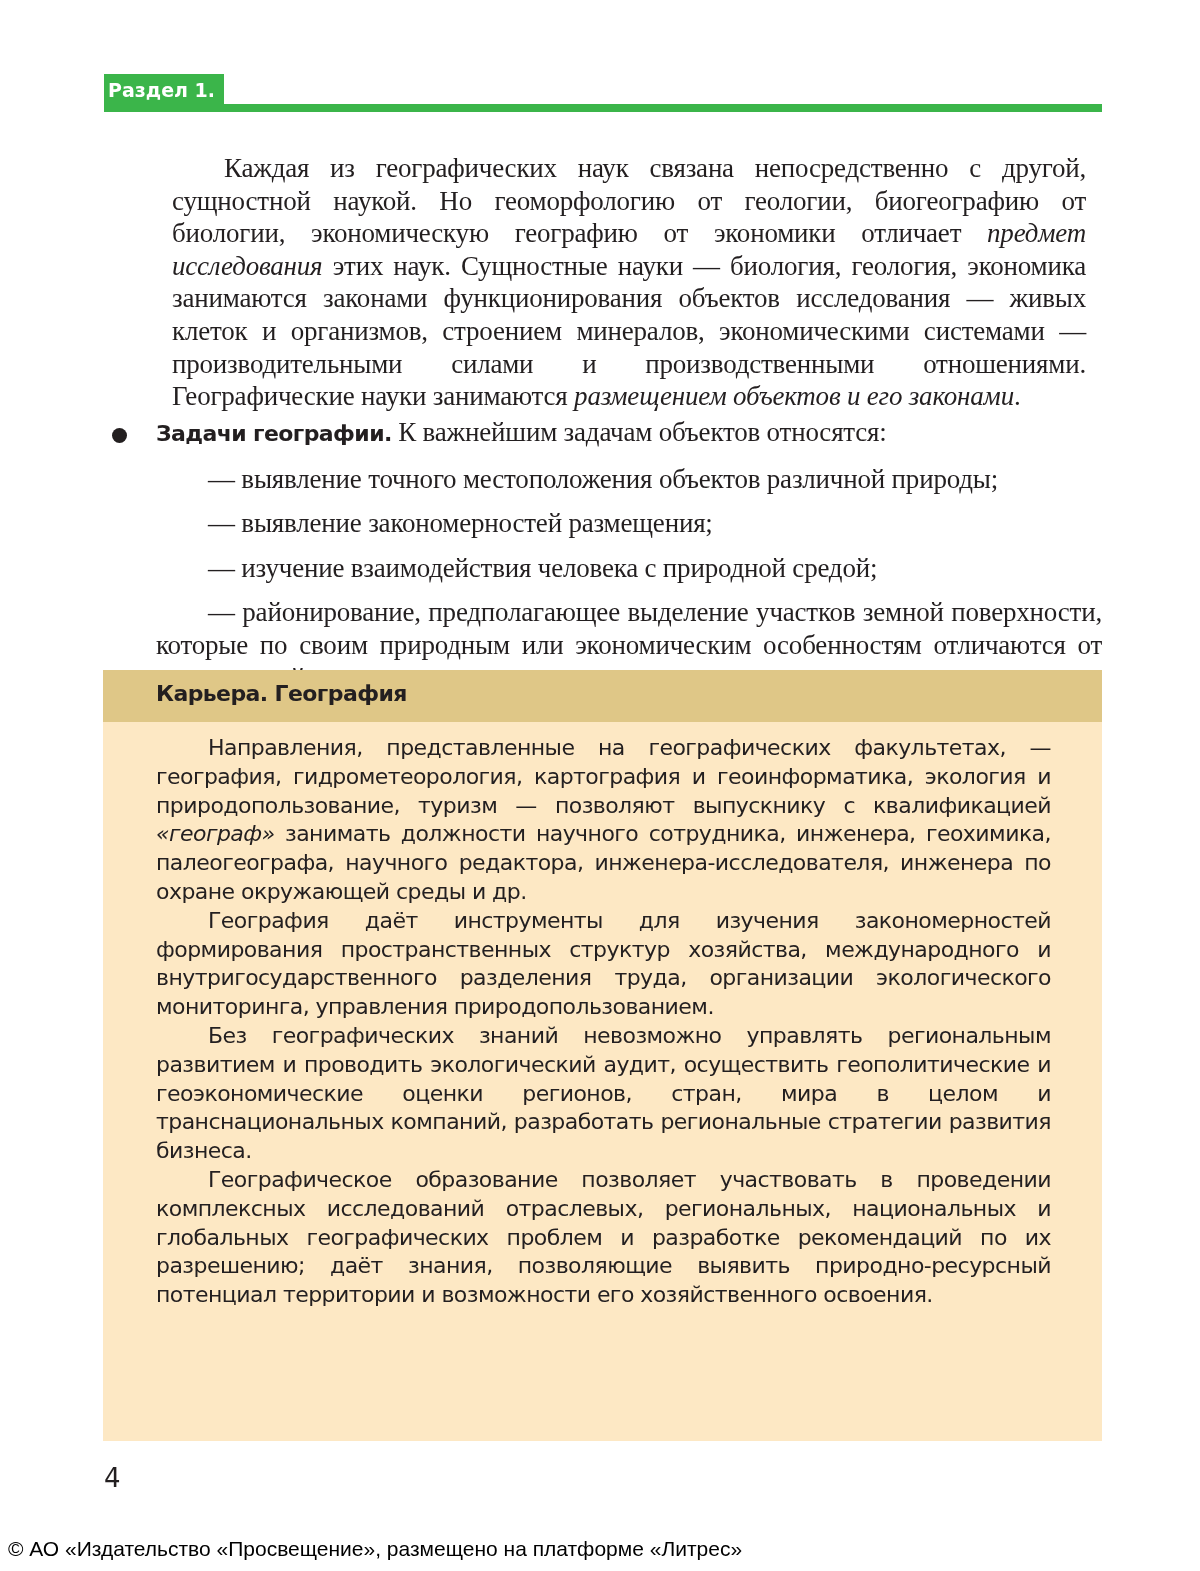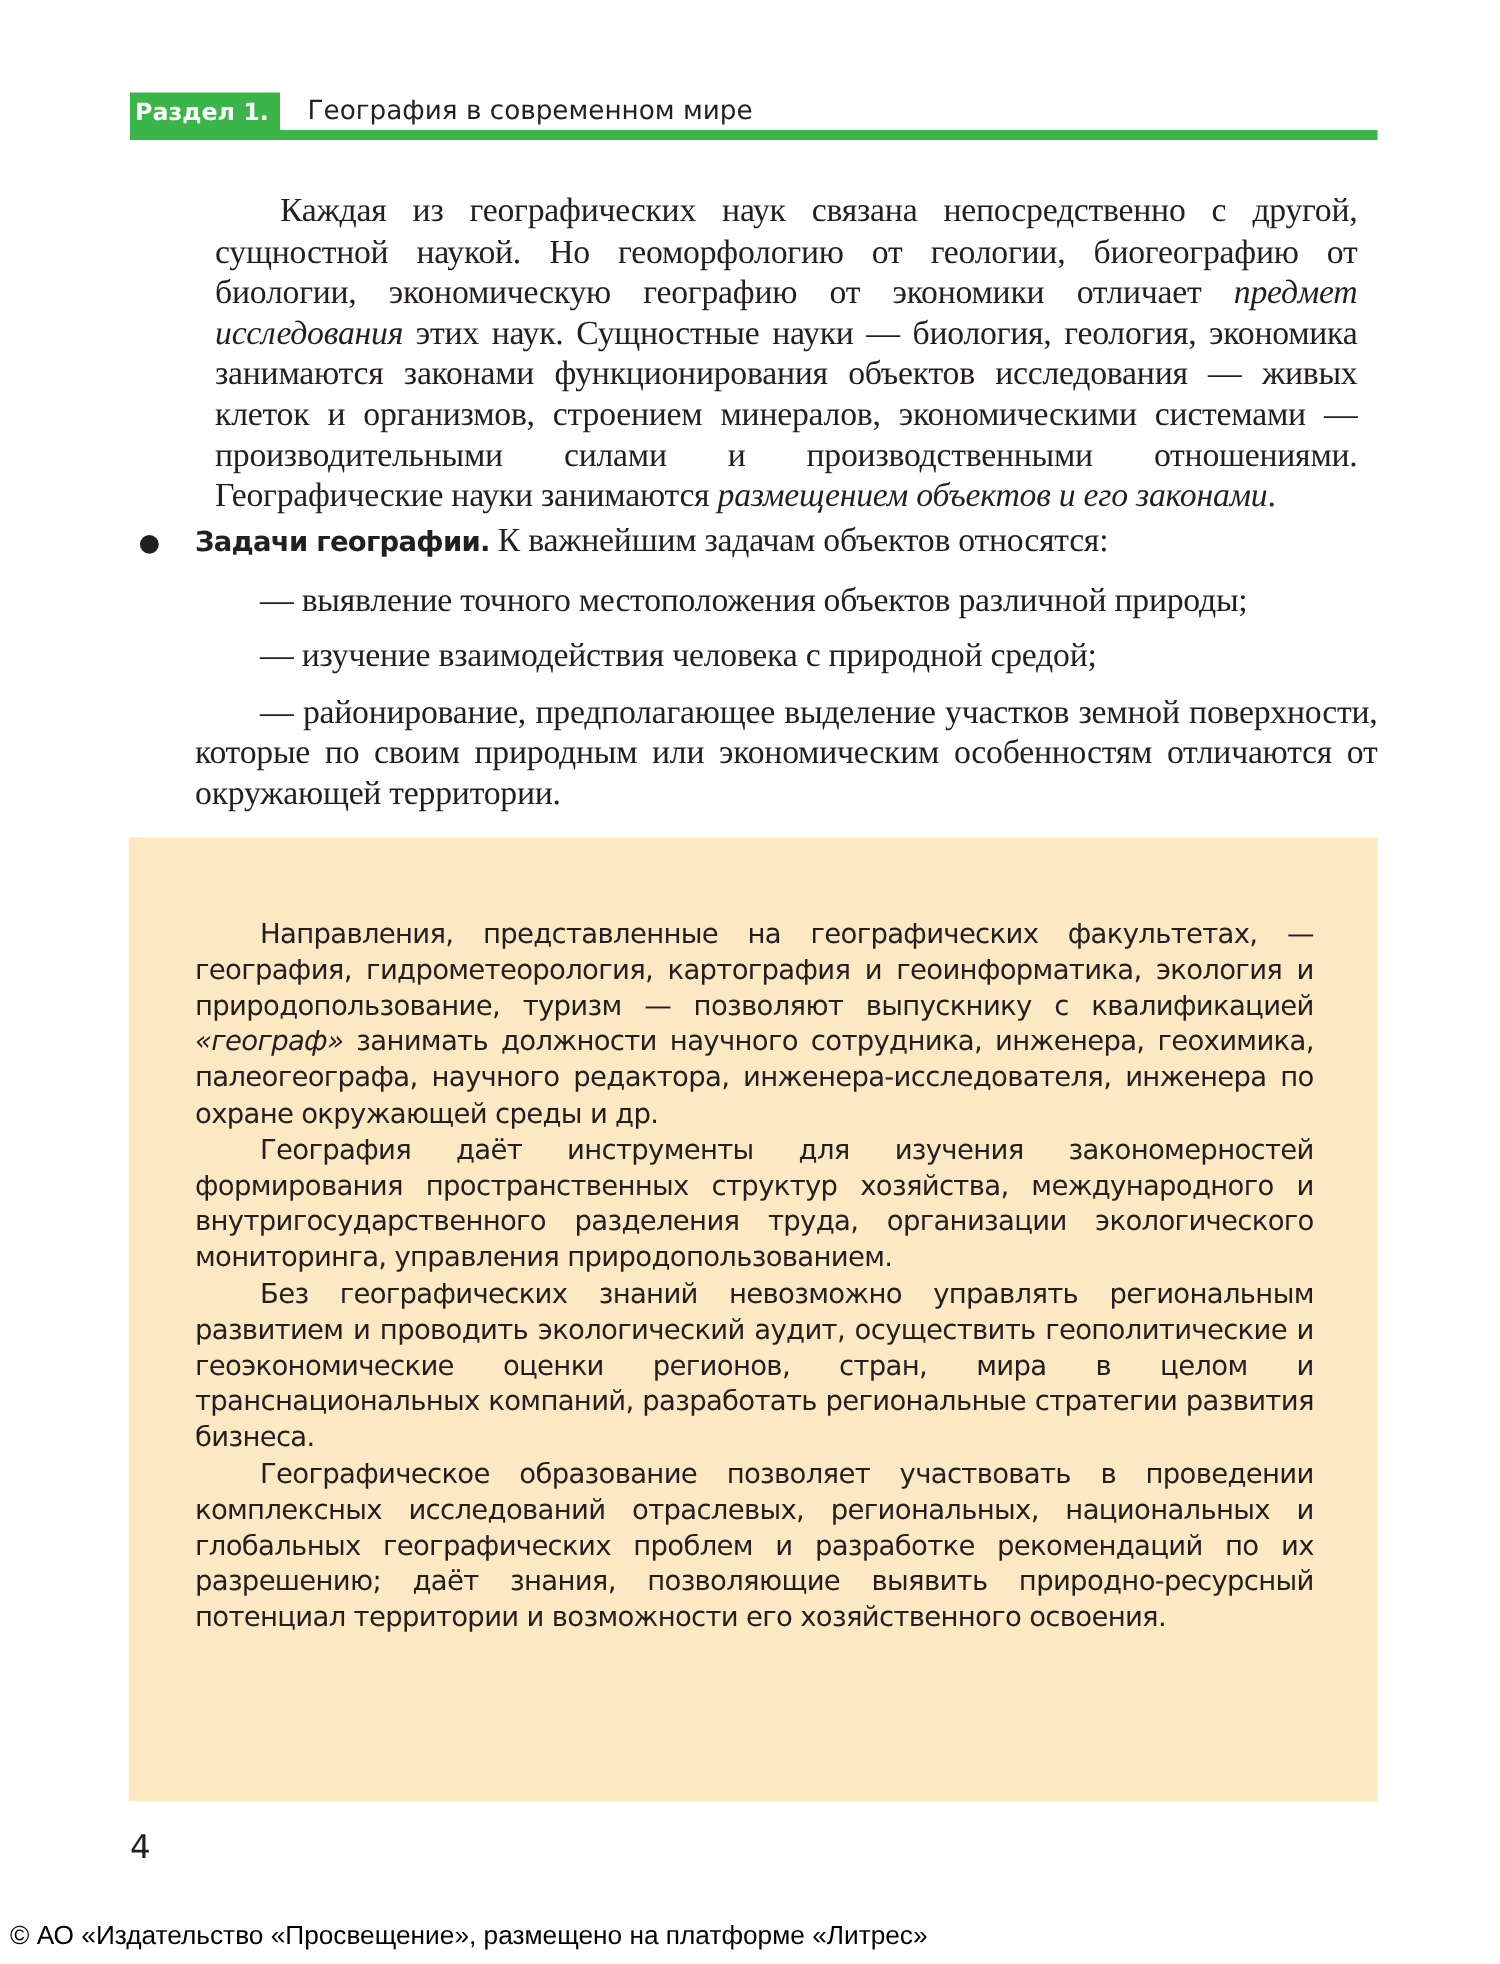--- a/index.html
+++ b/index.html
@@ -41,37 +41,40 @@
     .page-num { position: absolute; left: 104px; top: 1463px; font-family: "DejaVu Sans", sans-serif; font-size: 26px; color: #231f20; }
     .copyright { position: absolute; left: 8px; top: 1537px; font-family: "Liberation Sans", sans-serif; font-size: 21px; color: #000000; }
   </style>
 </head>
 <body>
 
 <div class="page">
 
   <div class="hdr">
     <div class="hdr-label">Раздел 1.</div>
-    <div class="hdr-title">География в современном мире</div>
     <div class="hdr-rule"></div>
   </div>
 
   <div class="para1 serif">
     <p><span>Каждая из географических наук связана непосредственно с другой, сущностной наукой. Но геоморфологию от геологии, биогеографию от биологии, экономическую географию от экономики отличает </span><em>предмет исследования</em><span> этих наук. Сущностные науки — биология, геология, экономика занимаются законами функционирования объектов исследования — живых клеток и организмов, строением минералов, экономическими системами — производительными силами и производственными отношениями. Географические науки занимаются </span><em>размещением объектов и его законами</em><span>.</span></p>
   </div>
 
   <div class="tasks serif">
     <span class="bullet"></span>
     <p class="tasks-intro"><b>Задачи географии.</b><span> К важнейшим задачам объектов относятся:</span></p>
     <p class="task">— выявление точного местоположения объектов различной природы;</p>
+    <p class="task">— выявление закономерностей размещения;</p>
     <p class="task">— изучение взаимодействия человека с природной средой;</p>
     <p class="task">— районирование, предполагающее выделение участков земной поверхности, которые по своим природным или экономическим особенностям отличаются от окружающей территории.</p>
   </div>
 
   <div class="box">
+    <div class="box-head">
+      <div class="box-title">Карьера. География</div>
+    </div>
     <div class="box-body">
       <p><span>Направления, представленные на географических факультетах, — география, гидрометеорология, картография и геоинформатика, экология и природопользование, туризм — позволяют выпускнику с квалификацией </span><em>«географ»</em><span> занимать должности научного сотрудника, инженера, геохимика, палеогеографа, научного редактора, инженера-исследователя, инженера по охране окружающей среды и др.</span></p>
       <p>География даёт инструменты для изучения закономерностей формирования пространственных структур хозяйства, международного и внутригосударственного разделения труда, организации экологического мониторинга, управления природопользованием.</p>
       <p>Без географических знаний невозможно управлять региональным развитием и проводить экологический аудит, осуществить геополитические и геоэкономические оценки регионов, стран, мира в целом и транснациональных компаний, разработать региональные стратегии развития бизнеса.</p>
       <p>Географическое образование позволяет участвовать в проведении комплексных исследований отраслевых, региональных, национальных и глобальных географических проблем и разработке рекомендаций по их разрешению; даёт знания, позволяющие выявить природно-ресурсный потенциал территории и возможности его хозяйственного освоения.</p>
     </div>
   </div>
 
   <div class="page-num">4</div>
   <div class="copyright">© АО «Издательство «Просвещение», размещено на платформе «Литрес»</div>

